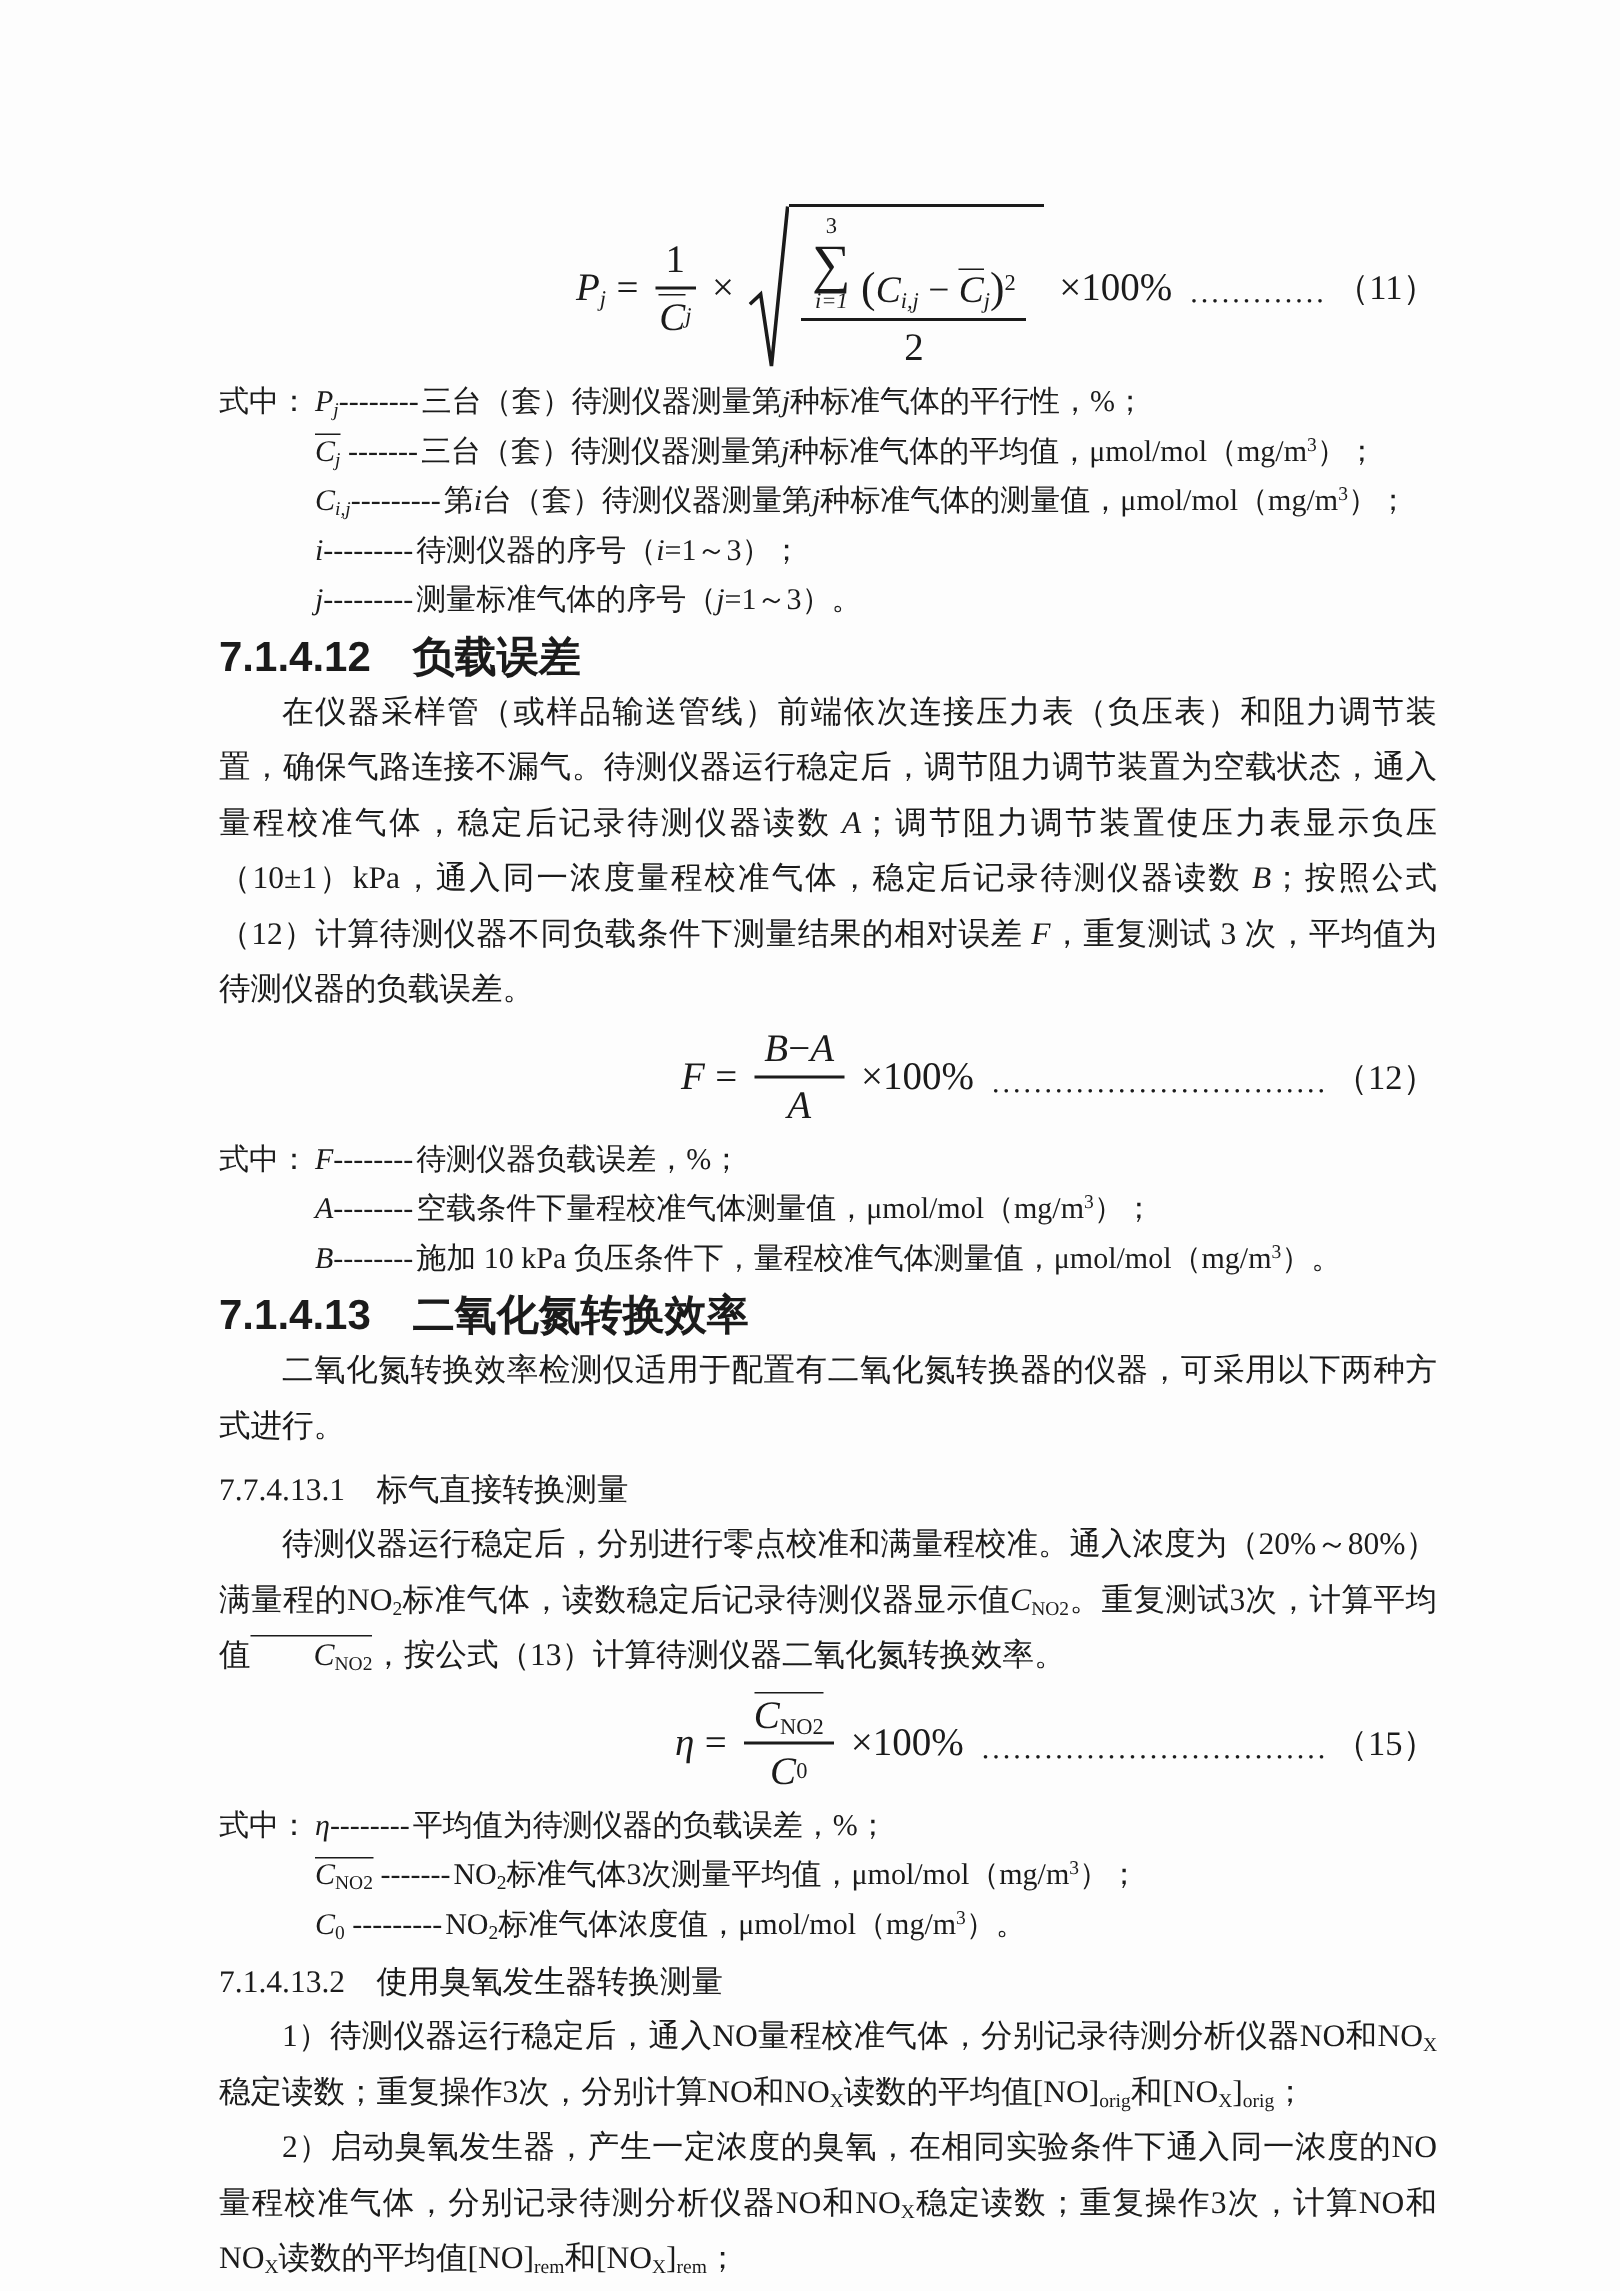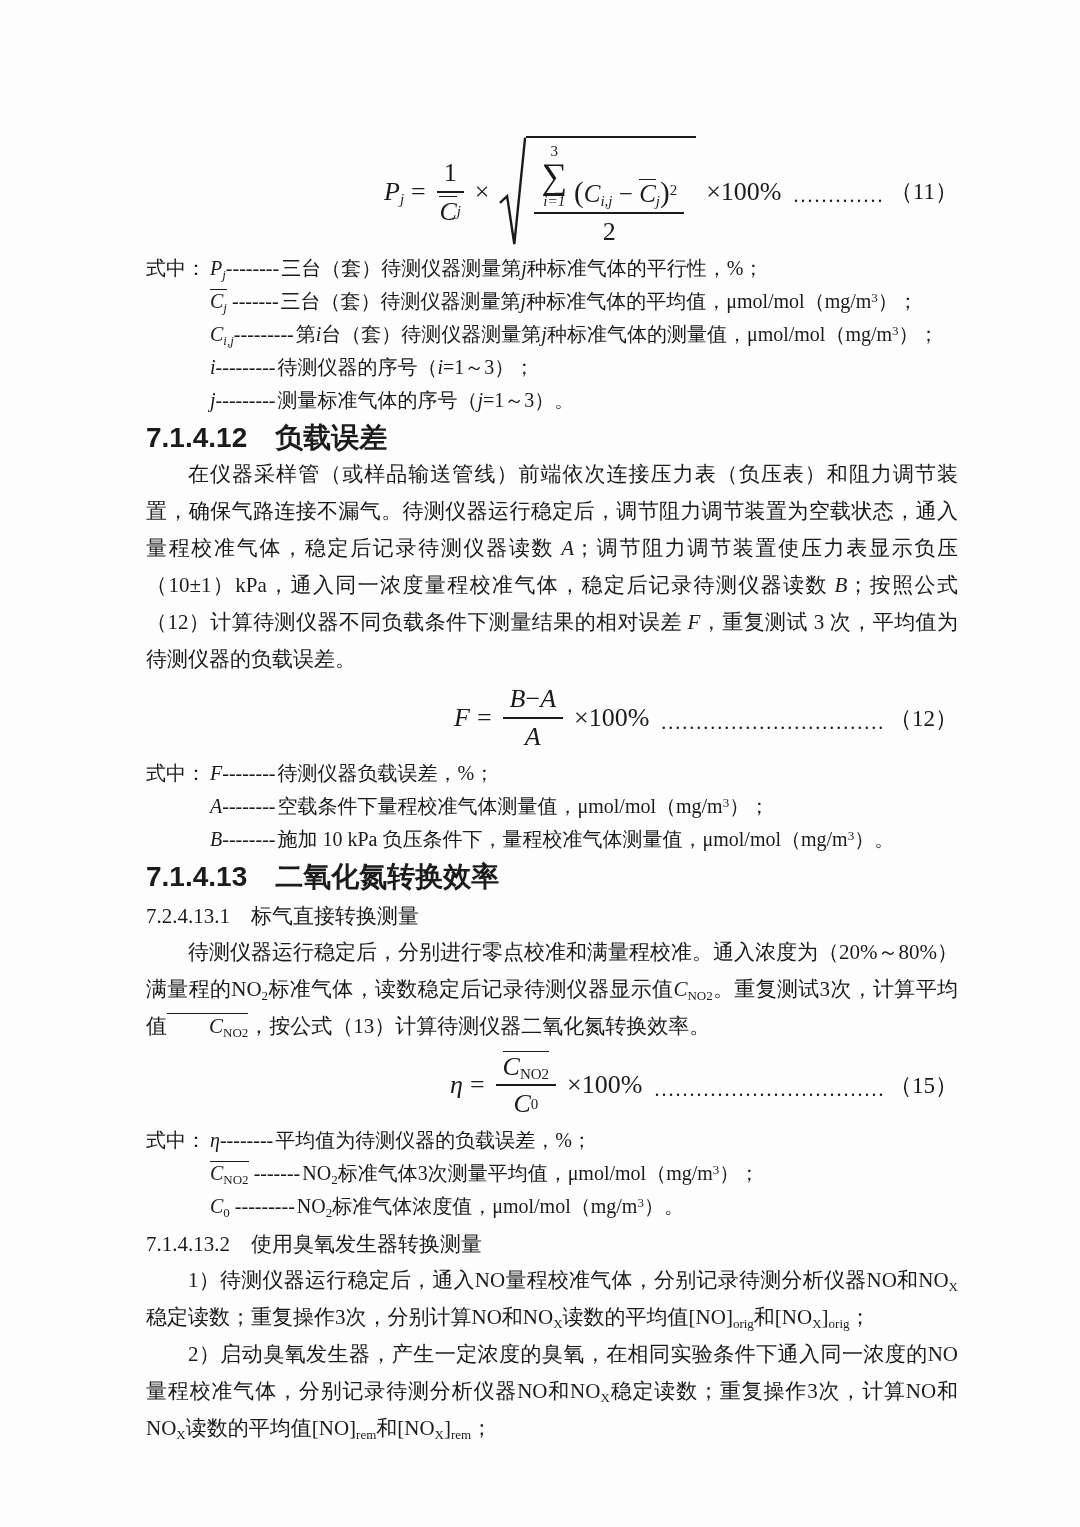--- a/index.html
+++ b/index.html
@@ -146,22 +146,23 @@
       <span class="def-term"><i>A</i>--------</span>
       <span class="def-desc">空载条件下量程校准气体测量值，μmol/mol（mg/m<sup>3</sup>）；</span>
     </div>
     <div class="def-row indent">
       <span class="def-term"><i>B</i>--------</span>
       <span class="def-desc">施加 10 kPa 负压条件下，量程校准气体测量值，μmol/mol（mg/m<sup>3</sup>）。</span>
     </div>
   </div>
 
   <div class="h4">7.1.4.13　二氧化氮转换效率</div>
-
-  <div class="h5">7.2.4.13.1　标气直接转换测量</div>
+  <p class="para">二氧化氮转换效率检测仅适用于配置有二氧化氮转换器的仪器，可采用以下两种方式进行。</p>
+
+  <div class="h5">7.7.4.13.1　标气直接转换测量</div>
   <p class="para">待测仪器运行稳定后，分别进行零点校准和满量程校准。通入浓度为（20%～80%）满量程的NO<sub>2</sub>标准气体，读数稳定后记录待测仪器显示值<i>C</i><sub>NO2</sub>。重复测试3次，计算平均值<span class="ol"><i>C</i><sub>NO2</sub></span>，按公式（13）计算待测仪器二氧化氮转换效率。</p>
 
   <div class="formula-line pad304">
     <span class="fvar"><i>η</i></span>
     <span class="fop">=</span>
     <span class="frac">
       <span class="num">
           <span class="ol"><i>C</i><sub>NO2</sub></span>
         </span>
       <span class="den">

